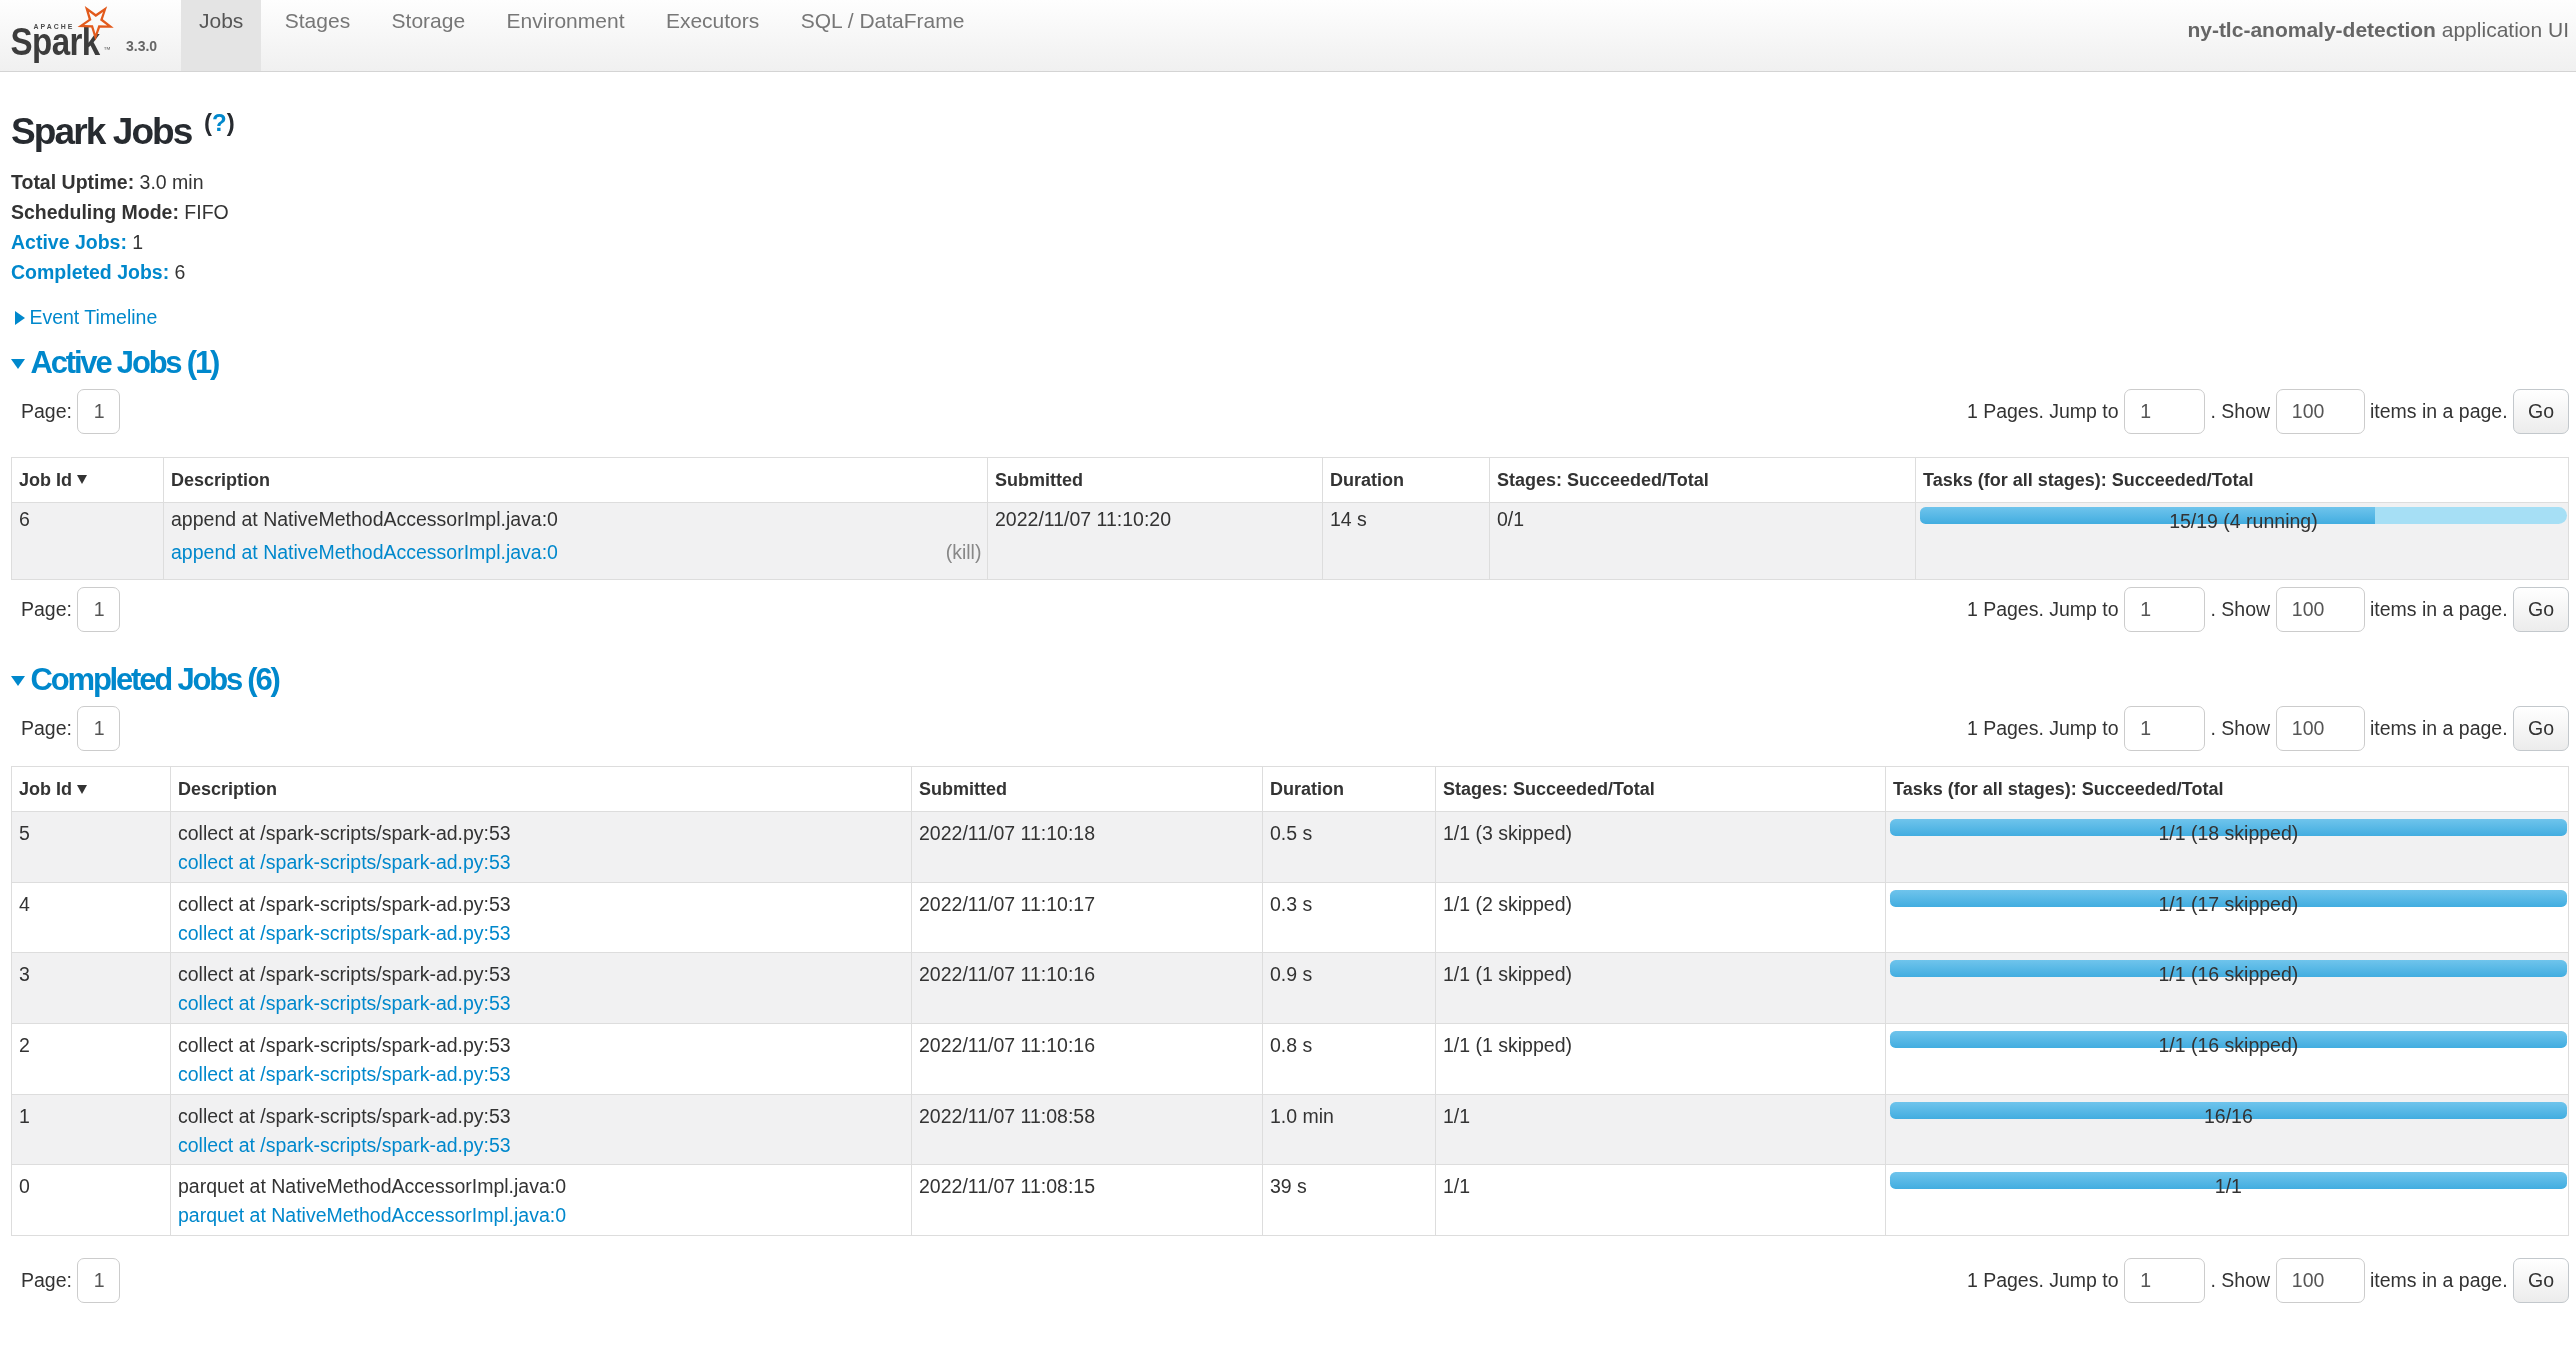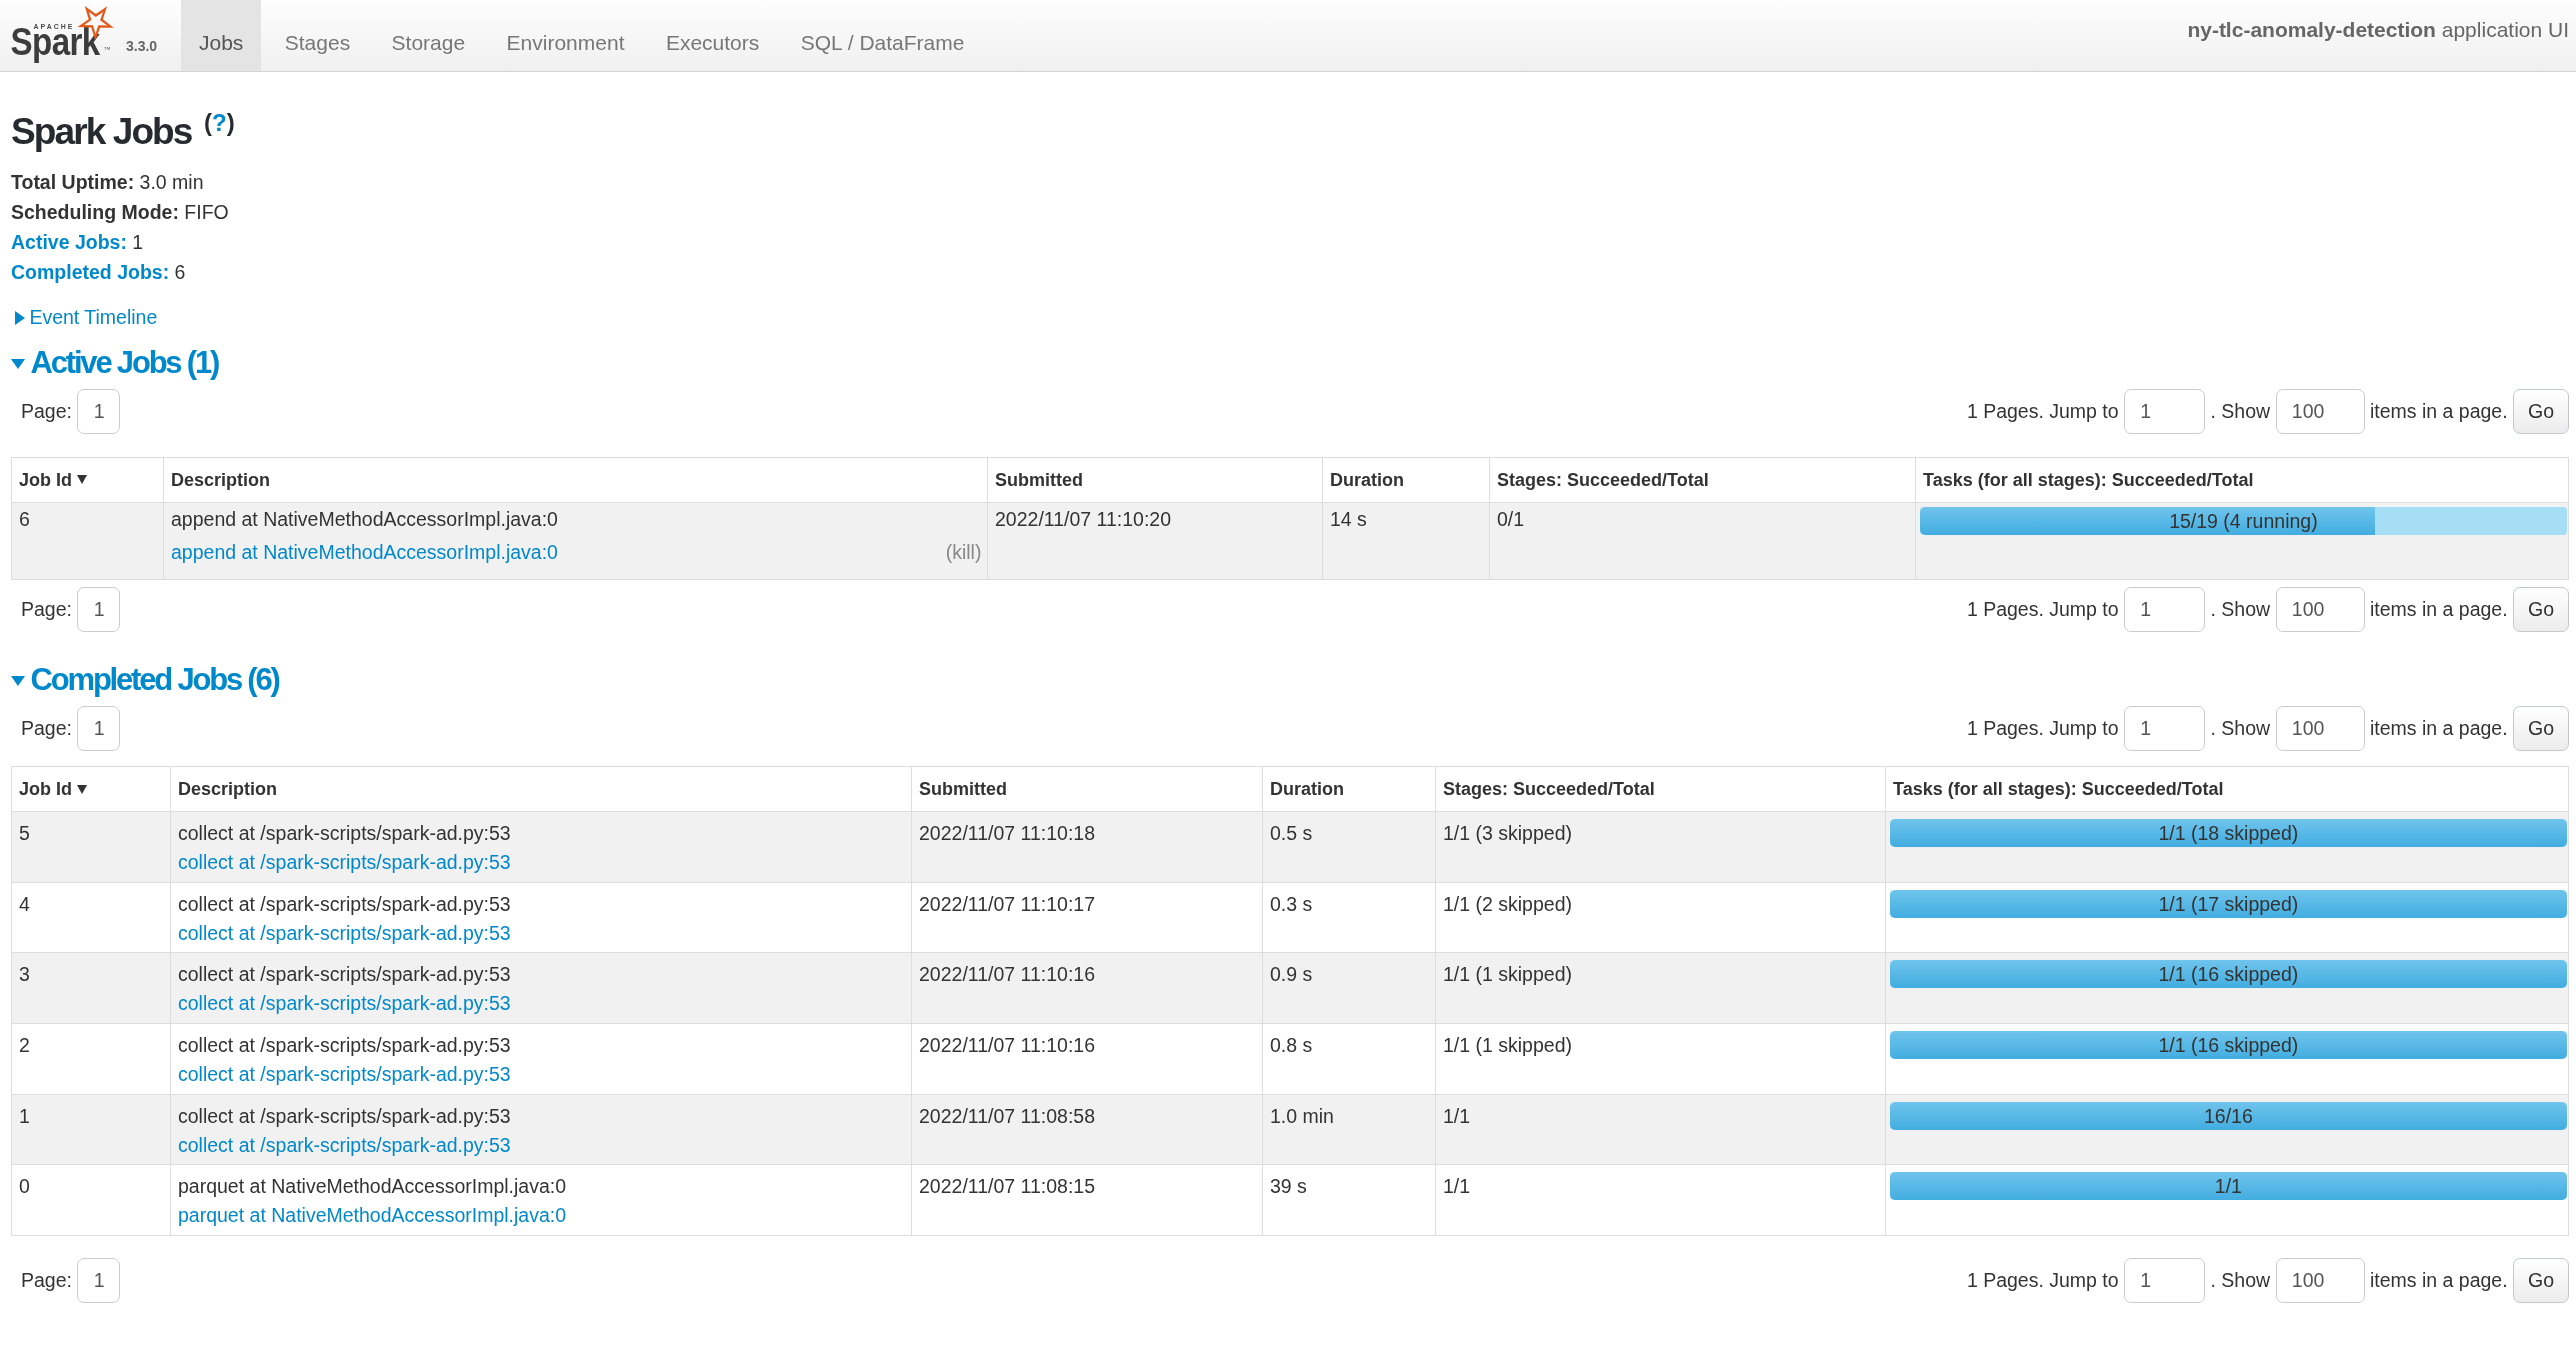--- a/index.html
+++ b/index.html
@@ -4,21 +4,21 @@
 <style>
 * { box-sizing: border-box; }
 html,body { margin:0; padding:0; background:#fff; overflow:hidden; }
 body { font-family:"Liberation Sans", sans-serif; font-size:19.5px; line-height:29px; color:#333; width:2576px; }
 a { text-decoration:none; }
 .navbar { height:72px; background:linear-gradient(#fefefe,#f0f0f0); border-bottom:1.4px solid #d4d4d4; position:relative; white-space:nowrap; }
 .brand { position:absolute; left:0; top:6px; }
 .version { position:absolute; left:126px; top:39px; font-size:14px; line-height:14px; font-weight:bold; color:#666; }
 .tabs { position:absolute; left:181px; top:0; margin:0; padding:0; list-style:none; height:71px; }
 .tabs li { display:inline-block; height:71px; vertical-align:top; }
-.tabs li a { display:block; height:71px; padding:28px 18px 0; font-size:21px; line-height:29px; color:#777; }
+.tabs li a { display:block; height:71px; padding:6px 18px 0; font-size:21px; line-height:29px; color:#777; }
 .tabs li.active { background:#e4e4e4; }
 .tabs li.active a { color:#555; }
 .appname { position:absolute; right:7px; top:14.6px; font-size:21px; line-height:29px; color:#666; }
 .appname b { color:#666; }
 .container { padding:0 7px 0 11px; }
 h3.title { font-size:37px; line-height:47px; font-weight:bold; color:#272b30; margin:27px 0 0 0; letter-spacing:-1.9px; }
 h3.title sup { font-size:24px; letter-spacing:0; vertical-align:12.5px; margin-left:4.2px; }
 h3.title sup a { color:#0088cc; font-weight:bold; }
 ul.meta { list-style:none; margin:12px 0 0 0; padding:0; }
 ul.meta li { margin:0; padding:0; line-height:30px; }
@@ -44,21 +44,21 @@
 table.jobs td { padding:5.6px 7px; }
 table.jobs td:last-child { padding-left:4.2px; padding-right:1.4px; }
 #t1 td { padding-top:2.8px; padding-bottom:12.5px; }
 #t1 a.desc { display:inline-block; margin-top:3.5px; }
 #t1 .progress { margin-top:1.4px; }
 #t2 td { padding-top:7px; padding-bottom:4.7px; }
 table.jobs tr.odd td { background:#f1f1f2; }
 .sort { display:inline-block; width:0; height:0; border-left:5.6px solid transparent; border-right:5.6px solid transparent; border-top:9.7px solid #333; margin-left:0; vertical-align:1.4px; }
 a.desc { color:#0088cc; }
 .kill { position:absolute; right:5.6px; top:35px; color:#888; }
-.progress { position:relative; background:#a6dff5; border-radius:4px; height:28px; }
+.progress { position:relative; background:#a6dff5; border-radius:14px; height:17px; }
 .progress .bar { position:absolute; left:0; top:0; bottom:0; background:linear-gradient(#6fc4ec,#42ade0); border-radius:5.6px 0 0 5.6px; }
 .progress .bar.full { border-radius:5.6px; right:0; }
 .progress .ptext { position:absolute; left:0; right:0; top:0; text-align:center; line-height:28px; font-size:19.5px; color:#333; }
 </style>
 </head>
 <body>
 <div class="navbar">
   <div class="brand"><svg width="125" height="72" viewBox="0 0 180 104" style="overflow:visible;font-size:28px">
     <text x="48" y="33" font-family="Liberation Sans, sans-serif" font-size="10" font-weight="bold" letter-spacing="3" fill="#4a4a4a">APACHE</text>
     <g transform="translate(15,71) scale(0.87,1)">

